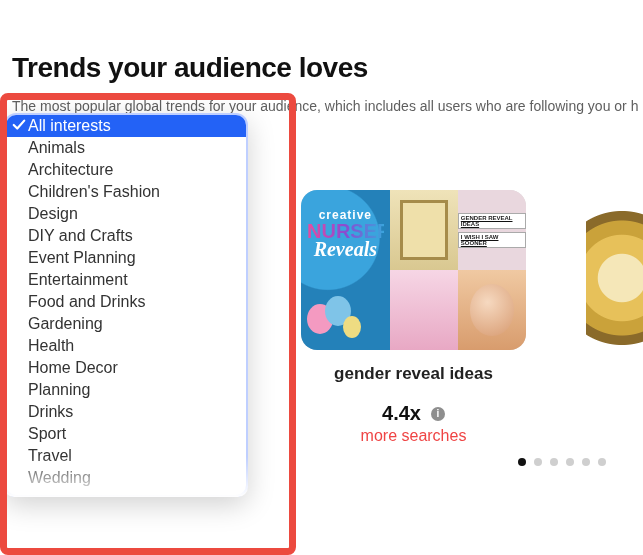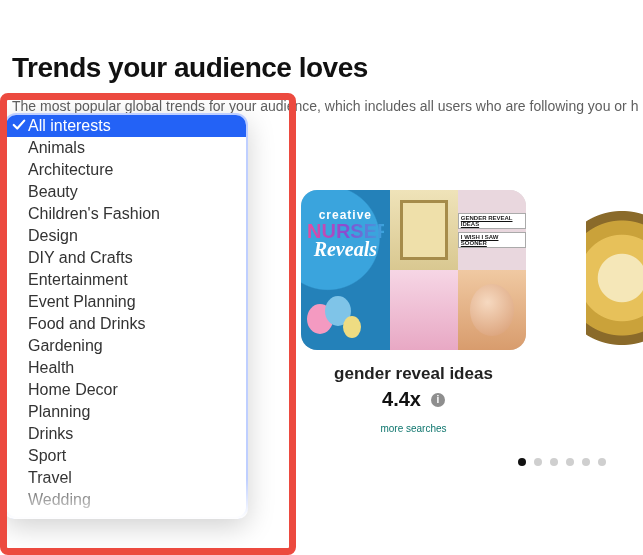--- a/index.html
+++ b/index.html
@@ -14,23 +14,23 @@
   .dropdown .optrow { position: relative; display: flex; align-items: center; height: 22px; padding: 0 14px 0 22px; font-size: 16px; color: #333; cursor: default; }
   .dropdown .optrow.selected { background: #2362f6; color: #fff; border-top-left-radius: 10px; border-top-right-radius: 10px; }
   .dropdown .optrow.selected .chk { position: absolute; left: 6px; top: 3px; width: 14px; height: 14px; }
   .dropdown .optrow.selected .chk svg { display: block; }
   .dropdown .fade { position: absolute; left: 0; right: 0; bottom: 0; height: 40px; background: linear-gradient(to bottom, rgba(255,255,255,0), #fff); border-bottom-left-radius: 10px; border-bottom-right-radius: 10px; pointer-events:none; }
 
   .cards { position: absolute; top: 190px; left: 16px; display: flex; gap: 60px; }
   .card { width: 225px; display: flex; flex-direction: column; align-items: center; }
   .thumb { width: 225px; height: 160px; border-radius: 16px; overflow: hidden; background: #ddd; position: relative; }
   .card-title { margin-top: 14px; font-size: 17px; font-weight: 600; color: #222; }
-  .card-metric { margin-top: 4px; font-size: 20px; font-weight: 700; display: flex; align-items: center; gap: 10px; }
+  .card-metric { margin-top: 18px; font-size: 20px; font-weight: 700; display: flex; align-items: center; gap: 10px; }
   .info-dot { width: 14px; height: 14px; border-radius: 50%; background: #8e8e8e; color: #fff; font-size: 10px; font-weight: 700; display: inline-flex; align-items: center; justify-content: center; }
-  .card-sub { font-size: 10px; color: #0f766e; margin-top: 12px; }
+  .card-sub { font-size: 16px; color: #ef4444; margin-top: 2px; }
 
   
   .t1 { display: grid; grid-template-columns: 1fr 1fr; grid-template-rows: 1fr 1fr; }
   .t1 .a { background: linear-gradient(#fff,#eee); position: relative; }
   .t1 .a .ikeabadge { position: absolute; top: 4px; right: 2px; font-size: 18px; font-weight: 900; color: #111; line-height: 0.9; }
   .t1 .a .ikeabadge small { font-size: 10px; display:block; }
   .t1 .a .ikeabadge .ikea { background:#ffd900; color:#003da5; padding:0 2px; font-size:12px; }
   .t1 .b { background: linear-gradient(#e9e2d7,#cdbfa9); }
   .t1 .c { background: linear-gradient(#d0e1d5,#99b7a2); }
   .t1 .d { background: #f0ece3; position:relative; }
@@ -142,36 +142,33 @@
           </span>
           <span>All interests</span>
         </div>
         <div class="optrow">
           <span>Animals</span>
         </div>
         <div class="optrow">
           <span>Architecture</span>
         </div>
         <div class="optrow">
-          <span>Beauty</span>
-        </div>
-        <div class="optrow">
           <span>Children's Fashion</span>
         </div>
         <div class="optrow">
           <span>Design</span>
         </div>
         <div class="optrow">
           <span>DIY and Crafts</span>
         </div>
         <div class="optrow">
+          <span>Event Planning</span>
+        </div>
+        <div class="optrow">
           <span>Entertainment</span>
-        </div>
-        <div class="optrow">
-          <span>Event Planning</span>
         </div>
         <div class="optrow">
           <span>Food and Drinks</span>
         </div>
         <div class="optrow">
           <span>Gardening</span>
         </div>
         <div class="optrow">
           <span>Health</span>
         </div>

